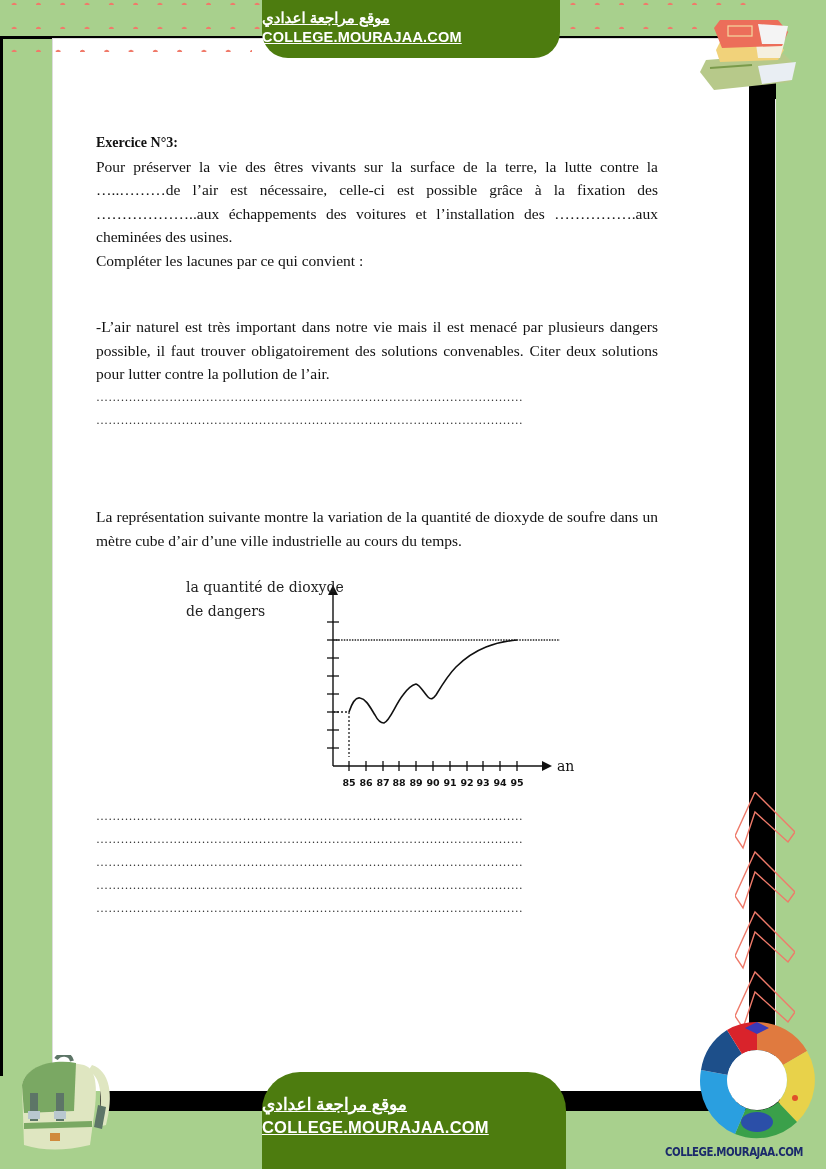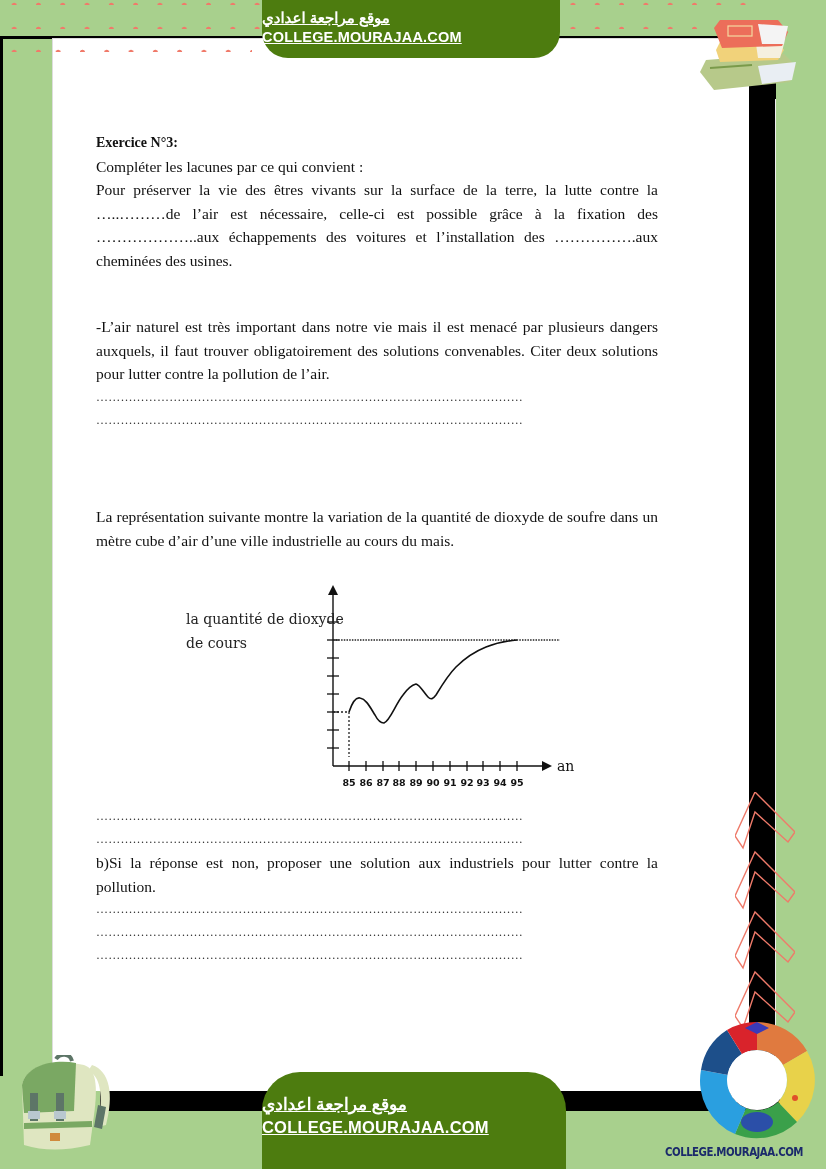--- a/index.html
+++ b/index.html
@@ -18,21 +18,21 @@
   .pill .en { display:block; text-decoration:underline; font-size:14.5px; line-height:18px; letter-spacing:0.2px; }
   .pill-top .ar { margin-top:8px; }
   .pill-bottom .ar { margin-top:22px; font-size:17px; line-height:22px; }
   .pill-bottom .en { font-size:16.5px; line-height:22px; }
   .doc { position:absolute; left:96px; width:562px; color:#111; font-size:15.5px; line-height:23.5px; }
   .doc .h { font-weight:bold; font-size:14px; }
   .doc p { margin:0; text-align:justify; }
   .dots-line { margin:0; letter-spacing:0.2px; white-space:nowrap; overflow:hidden; font-size:12px; line-height:23px; color:#333; }
   .chart { position:absolute; left:170px; top:575px; width:420px; height:215px; }
   .chart svg { overflow:visible; }
-  .ylabel { position:absolute; left:16px; font-size:14px; font-family:"DejaVu Serif", serif; color:#222;margin-top:32px; }
+  .ylabel { position:absolute; left:16px; font-size:14px; font-family:"DejaVu Serif", serif; color:#222; }
   .chevrons { position:absolute; left:735px; top:792px; }
   .logo { position:absolute; left:697px; top:1020px; width:120px; height:120px; }
   .logo-text { position:absolute; left:665px; top:1145px; font-family:"DejaVu Sans", sans-serif; font-weight:bold; font-size:12px; color:#1b2a6b; letter-spacing:-0.6px; transform:scaleX(0.85); transform-origin:left; }
 </style>
 </head>
 <body>
 
 <div class="dots-row" style="top:1px;"></div>
 <div class="dots-row" style="top:25px;"></div>
 <div class="dots-row" style="top:48px;"></div>
@@ -57,37 +57,37 @@
   <path d="M18 58 L60 55" stroke="#7a9a4a" stroke-width="2"></path>
   <path d="M24 40 L28 32 L84 30 L92 40 L86 50 L28 52 Z" fill="#f1d27a"></path>
   <path d="M64 34 L92 34 L88 48 L66 48 Z" fill="#f5f0e0"></path>
   <path d="M22 18 L28 10 L86 10 L96 22 L90 36 L30 38 Z" fill="#ec6e5a"></path>
   <path d="M66 14 L96 16 L92 34 L70 34 Z" fill="#f4f4f4"></path>
   <rect x="36" y="16" width="24" height="10" fill="none" stroke="#f5d9a0" stroke-width="1.2"></rect>
 </svg>
 
 <div class="doc" style="top:131px;">
   <div class="h">Exercice N°3:</div>
+  <p>Pour préserver la vie des êtres vivants sur la surface de la terre, la lutte contre la …..………de l’air est nécessaire, celle-ci est possible grâce à la fixation des ………………..aux échappements des voitures et l’installation des …………….aux cheminées des usines.</p>
   <p>Compléter les lacunes  par ce qui convient :</p>
-  <p>Pour préserver la vie des êtres vivants sur la surface de la terre, la lutte contre la …..………de l’air est nécessaire, celle-ci est possible grâce à la fixation des ………………..aux échappements des voitures et l’installation des …………….aux cheminées des usines.</p>
 </div>
 
 <div class="doc" style="top:315px;">
-  <p>-L’air naturel est très important dans notre vie mais il est menacé par plusieurs dangers auxquels, il faut trouver obligatoirement des solutions convenables. Citer deux solutions pour lutter contre la pollution de l’air.</p>
+  <p>-L’air naturel est très important dans notre vie mais il est menacé par plusieurs dangers possible, il faut trouver obligatoirement des solutions convenables. Citer deux solutions pour lutter contre la pollution de l’air.</p>
   <div class="dots-line">……………………………………………………………………………………………</div>
   <div class="dots-line">……………………………………………………………………………………………</div>
 </div>
 
 <div class="doc" style="top:505px;">
-  <p>La représentation suivante montre la variation  de la quantité de dioxyde de soufre dans un mètre cube d’air d’une ville industrielle au cours du mais.</p>
+  <p>La représentation suivante montre la variation  de la quantité de dioxyde de soufre dans un mètre cube d’air d’une ville industrielle au cours du temps.</p>
 </div>
 
 <div class="chart">
   <div class="ylabel" style="top:4px;">la quantité de dioxyde</div>
-  <div class="ylabel" style="top:28px;">de cours</div>
+  <div class="ylabel" style="top:28px;">de dangers</div>
   <svg width="420" height="215" viewBox="0 0 420 215">
 
     <line x1="163" y1="191" x2="163" y2="18" stroke="#111" stroke-width="1.4"></line>
     <polygon points="158,20 168,20 163,10" fill="#111"></polygon>
 
     <line x1="163" y1="191" x2="375" y2="191" stroke="#111" stroke-width="1.4"></line>
     <polygon points="372,186 372,196 382,191" fill="#111"></polygon>
 
     <g stroke="#111" stroke-width="1.3">
       <line x1="157" y1="173" x2="169" y2="173"></line>
@@ -134,21 +134,20 @@
       <text x="330" y="211">94</text>
       <text x="347" y="211">95</text>
     </g>
     <text x="387" y="196" font-family="DejaVu Serif, serif" font-size="14" fill="#111">an</text>
   </svg>
 </div>
 
 <div class="doc" style="top:805px;">
   <div class="dots-line">……………………………………………………………………………………………</div>
   <div class="dots-line">……………………………………………………………………………………………</div>
-  <p>b)Si la réponse est non, proposer une solution aux industriels pour lutter contre la pollution.</p>
   <div class="dots-line">……………………………………………………………………………………………</div>
   <div class="dots-line">……………………………………………………………………………………………</div>
   <div class="dots-line">……………………………………………………………………………………………</div>
 </div>
 
 <svg class="chevrons" width="60" height="240" viewBox="0 0 60 240">
   <g fill="none" stroke="#ee7a6a" stroke-width="1.4">
     <path d="M0 44 L20 0 L60 40 L53 50 L20 20 L8 56 Z"></path>
     <path d="M0 104 L20 60 L60 100 L53 110 L20 80 L8 116 Z"></path>
     <path d="M0 164 L20 120 L60 160 L53 170 L20 140 L8 176 Z"></path>

